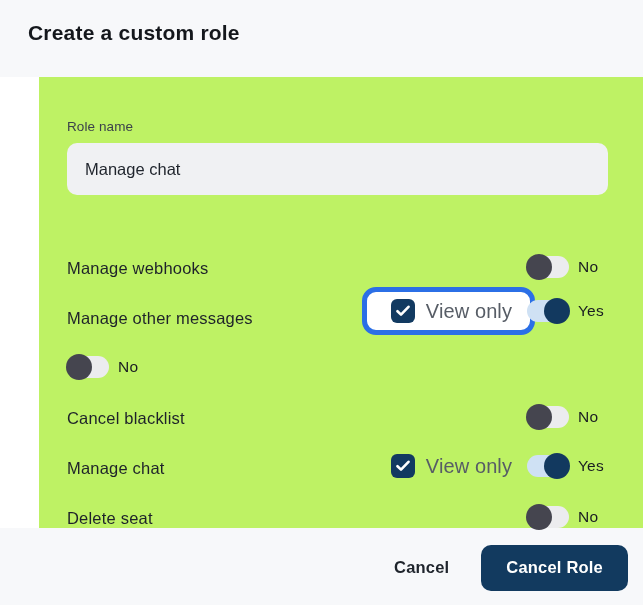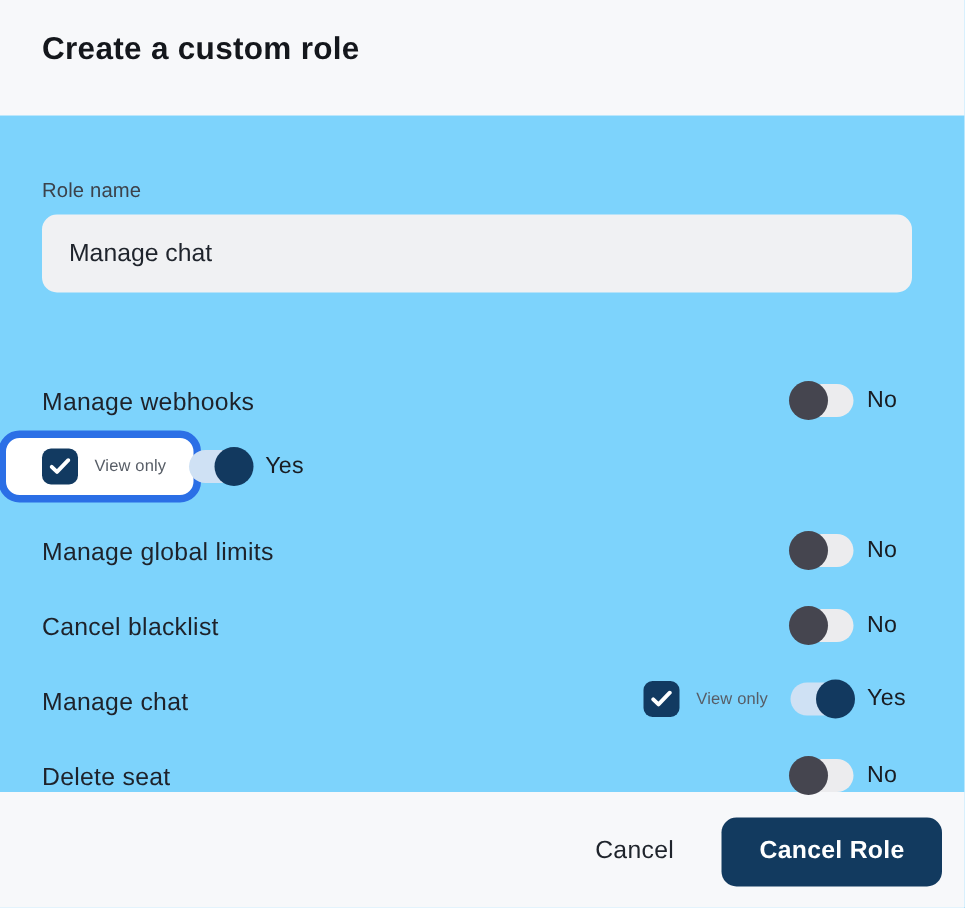--- a/index.html
+++ b/index.html
@@ -17,21 +17,21 @@
     height: 77px; flex: 0 0 77px;
     background: #f7f8fa;
     display: flex; align-items: center;
     padding: 0 28px 12px 28px;
   }
   .modal-title {
     font-size: 21px; font-weight: 700; color: #14171c; letter-spacing: .2px;
   }
 
   
-  .modal-body { flex: 1 1 auto; padding: 0 35px 0 28px; background: #7dd3fc; }
+  .modal-body { flex: 1 1 auto; padding: 0 35px 0 28px; background: #bef264; margin-left: 39px; }
 
   .field-label {
     display: block; margin-top: 42px;
     font-size: 13.5px; color: #3c424b; letter-spacing: .1px;
   }
   .role-input {
     display: block; width: 100%; height: 52px; margin-top: 9px;
     background: #f0f1f3; border: none; border-radius: 10px;
     padding: 0 18px; font-family: inherit;
     font-size: 16.5px; color: #1f242c; outline: none;
@@ -50,21 +50,21 @@
     border: 5px solid #2b6fe6; border-radius: 14px;
     padding: 7px 18px 7px 24px; margin: -7px -23px -7px -29px;
     margin-right: -8px; 
     background: #fff;
   }
   .checkbox {
     width: 24px; height: 24px; border-radius: 6px;
     background: #123a61; display: inline-flex; align-items: center; justify-content: center;
     margin-right: 11px; cursor: pointer; flex: 0 0 24px;
   }
-  .viewonly-label { font-size: 11px; color: #575d66; letter-spacing: .1px; white-space: nowrap; }
+  .viewonly-label { font-size: 20px; color: #575d66; letter-spacing: .1px; white-space: nowrap; }
 
   .toggle {
     width: 42px; height: 22px; border-radius: 11px; position: relative;
     cursor: pointer; flex: 0 0 42px;
   }
   .toggle .knob {
     width: 26px; height: 26px; border-radius: 50%;
     position: absolute; top: -2px;
   }
   .toggle.off { background: #ececee; }
@@ -78,21 +78,21 @@
   
   .modal-footer {
     height: 79px; flex: 0 0 79px;
     background: #f7f8fa;
     display: flex; align-items: center; justify-content: flex-end;
     padding: 0 15px 0 0;
   }
   .cancel-btn {
     background: none; border: none; cursor: pointer;
     font-family: inherit; font-size: 16.5px; color: #1f242c;
-    padding: 10px 16px; margin-right: 16px; letter-spacing: .2px;
+    padding: 10px 16px; margin-right: 16px; letter-spacing: .2px; font-weight: bold;
   }
   .create-btn {
     height: 46px; padding: 0 25px; border: none; border-radius: 10px;
     background: #123a5f; color: #ffffff; cursor: pointer;
     font-family: inherit; font-size: 16.5px; font-weight: 700; letter-spacing: .2px;
   }
 </style>
 </head>
 <body>
 
@@ -113,38 +113,38 @@
         <span class="perm-label">Manage webhooks</span>
         <span class="perm-controls">
           <span class="toggle off">
               <span class="knob"></span>
             </span>
           <span class="toggle-value">No</span>
         </span>
       </div>
 
       <div class="perm-row">
+        <span class="perm-label">Manage other messages</span>
         <span class="perm-controls">
           <span class="viewonly-group highlighted">
             <span class="checkbox">
               <svg width="14" height="12" viewBox="0 0 14 12" fill="none">
                   <path d="M1.5 6.2 L5 9.6 L12.5 1.8" stroke="#ffffff" stroke-width="2.6" stroke-linecap="round" stroke-linejoin="round"></path>
                 </svg>
             </span>
             <span class="viewonly-label">View only</span>
           </span>
           <span class="toggle on">
               <span class="knob"></span>
             </span>
           <span class="toggle-value">Yes</span>
         </span>
       </div>
 
       <div class="perm-row">
-        <span class="perm-label">Manage global limits</span>
         <span class="perm-controls">
           <span class="toggle off">
               <span class="knob"></span>
             </span>
           <span class="toggle-value">No</span>
         </span>
       </div>
 
       <div class="perm-row">
         <span class="perm-label">Cancel blacklist</span>

